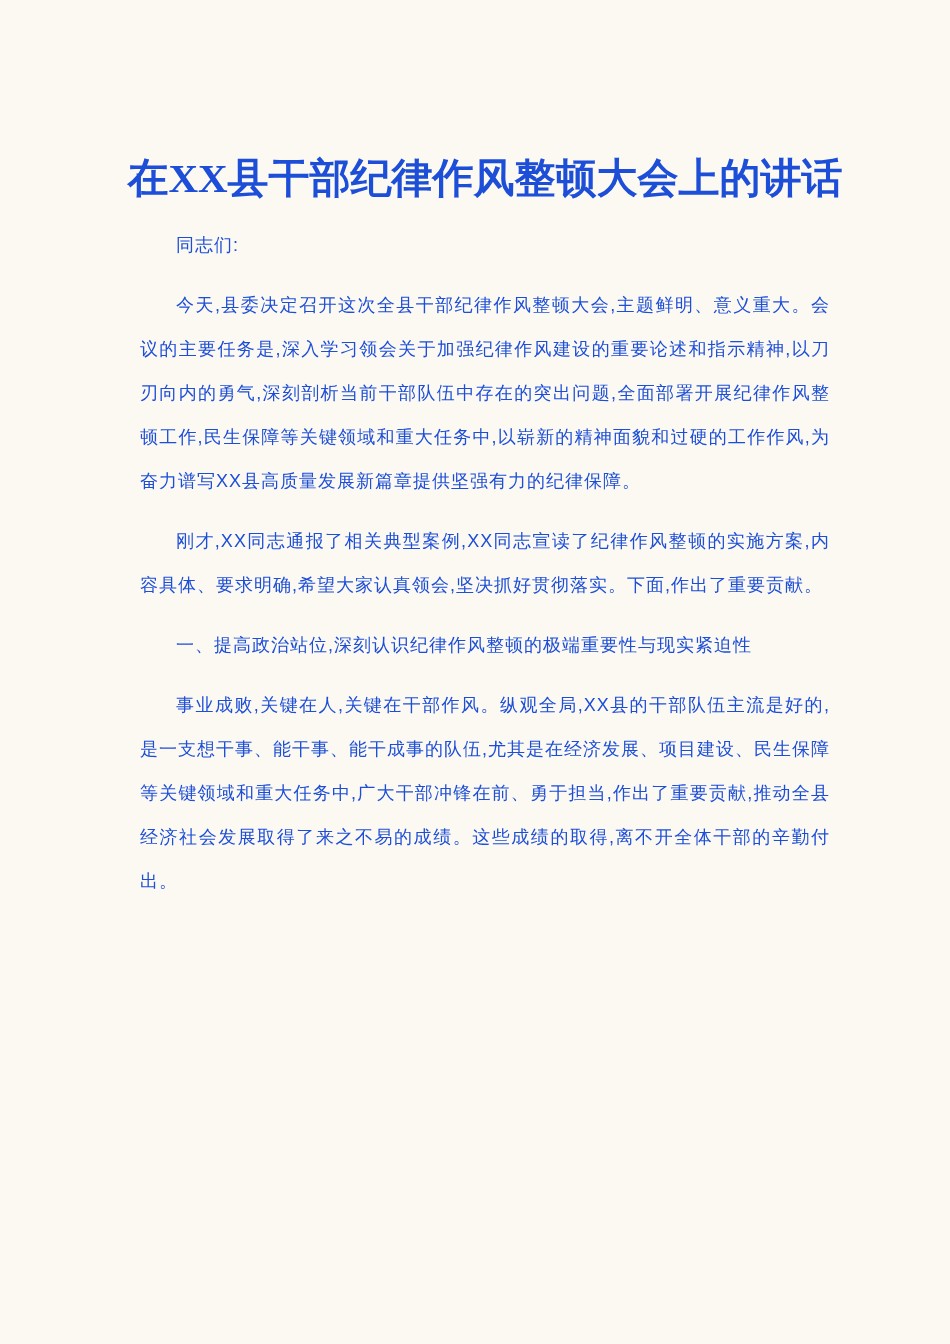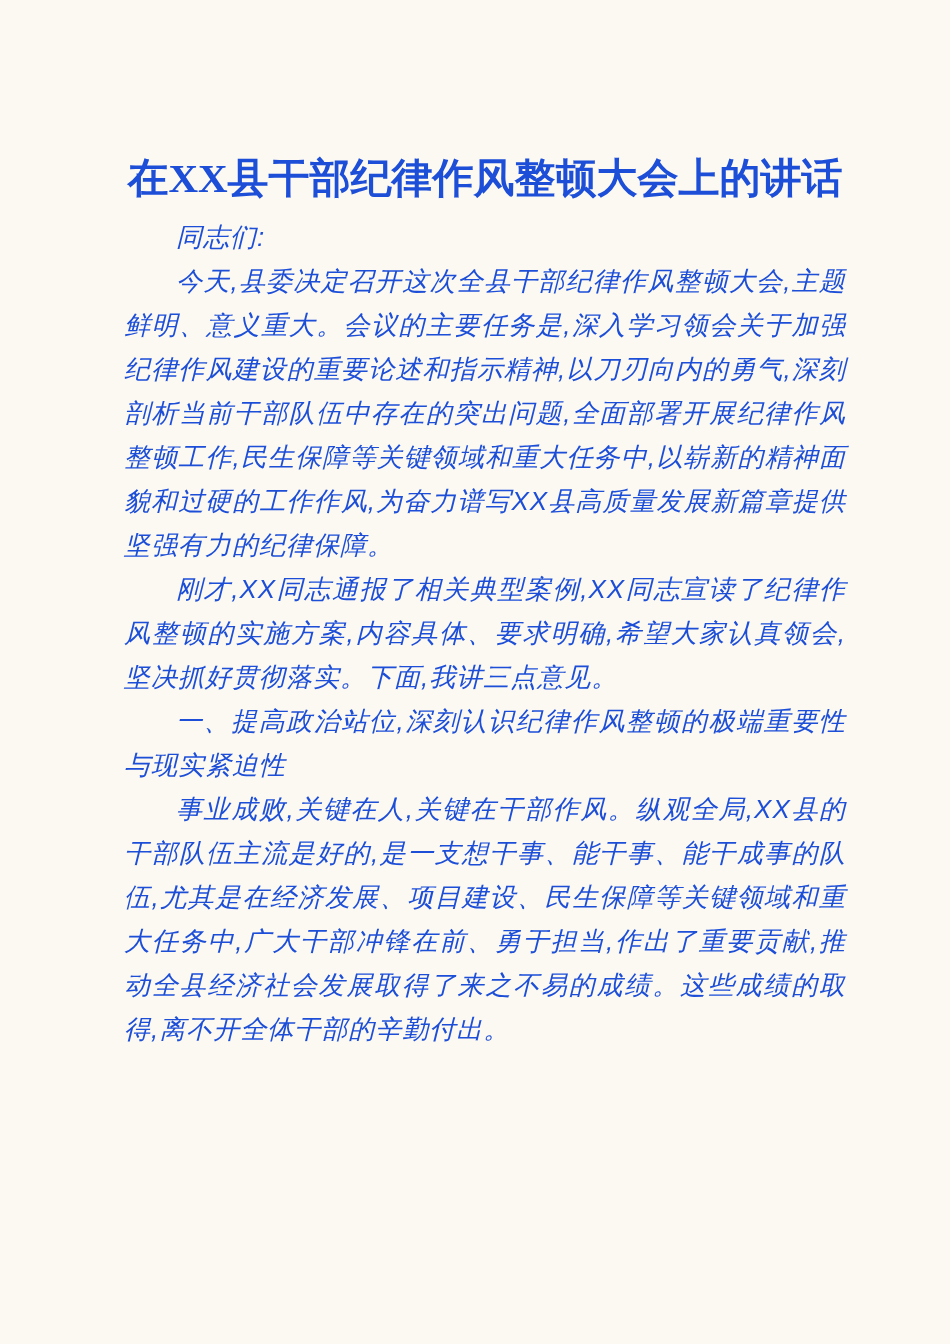--- a/index.html
+++ b/index.html
@@ -24,43 +24,42 @@
   .doc-title {
     font-family: "Liberation Serif", "DejaVu Serif", serif;
     font-weight: bold;
     font-size: 41px;
     line-height: 57px;
     text-align: center;
     margin: 0 0 8px 0;
     letter-spacing: 0;
   }
   .para {
-    font-size: 26px;
+    font-size: 18px;
     line-height: 44px;
     letter-spacing: 1px;
     text-align: justify;
     text-indent: 2em;
-    margin: 0;
-    font-style: italic;
+    margin: 16px;
   }
   .para.heading {
     
     font-weight: normal;
   }
 </style>
 </head>
 <body>
 
 <div class="page">
   <div class="content">
     <h1 class="doc-title">在XX县干部纪律作风整顿大会上的讲话</h1>
 
     <p class="para salutation">同志们:</p>
 
     <p class="para">今天,县委决定召开这次全县干部纪律作风整顿大会,主题鲜明、意义重大。会议的主要任务是,深入学习领会关于加强纪律作风建设的重要论述和指示精神,以刀刃向内的勇气,深刻剖析当前干部队伍中存在的突出问题,全面部署开展纪律作风整顿工作,民生保障等关键领域和重大任务中,以崭新的精神面貌和过硬的工作作风,为奋力谱写XX县高质量发展新篇章提供坚强有力的纪律保障。</p>
 
-    <p class="para">刚才,XX同志通报了相关典型案例,XX同志宣读了纪律作风整顿的实施方案,内容具体、要求明确,希望大家认真领会,坚决抓好贯彻落实。下面,我讲三点意见。</p>
+    <p class="para">刚才,XX同志通报了相关典型案例,XX同志宣读了纪律作风整顿的实施方案,内容具体、要求明确,希望大家认真领会,坚决抓好贯彻落实。下面,作出了重要贡献。</p>
 
     <p class="para heading">一、提高政治站位,深刻认识纪律作风整顿的极端重要性与现实紧迫性</p>
 
     <p class="para">事业成败,关键在人,关键在干部作风。纵观全局,XX县的干部队伍主流是好的,是一支想干事、能干事、能干成事的队伍,尤其是在经济发展、项目建设、民生保障等关键领域和重大任务中,广大干部冲锋在前、勇于担当,作出了重要贡献,推动全县经济社会发展取得了来之不易的成绩。这些成绩的取得,离不开全体干部的辛勤付出。</p>
   </div>
 </div>
 
 </body></html>

